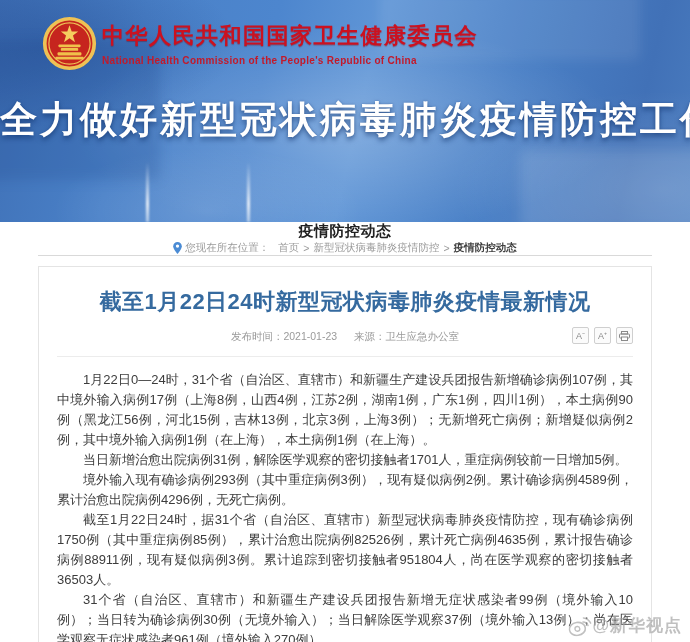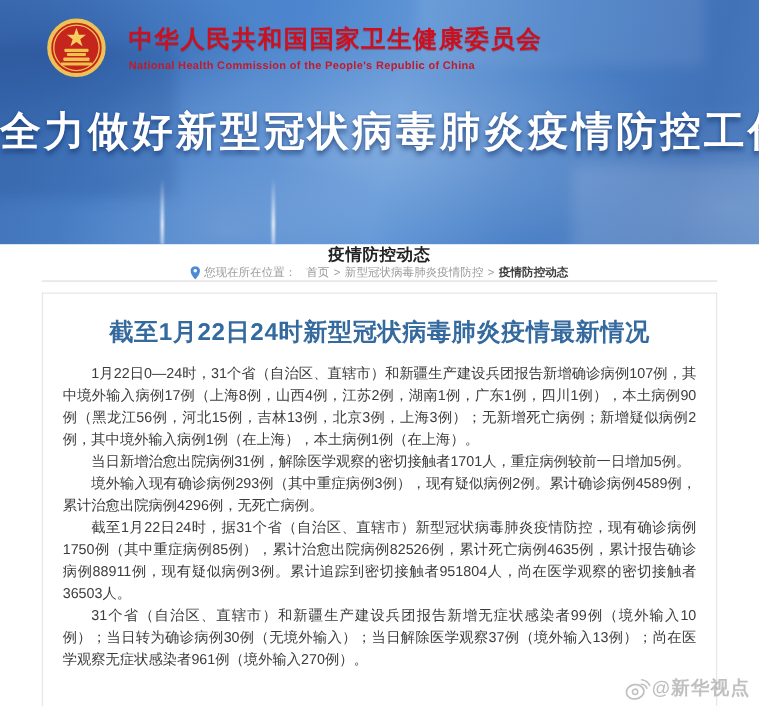--- a/index.html
+++ b/index.html
@@ -19,21 +19,21 @@
   }
   .hero .patch { position:absolute; border-radius:6px; filter:blur(6px); }
   .patch.p1 { left:-20px; top:40px; width:180px; height:140px; background:rgba(20,60,130,0.18); }
   .patch.p2 { left:380px; top:-10px; width:260px; height:70px; background:rgba(255,255,255,0.08); }
   .patch.p3 { left:520px; top:150px; width:200px; height:80px; background:rgba(235,245,255,0.12); }
   .streak { position:absolute; bottom:0; width:3px; height:60px; filter:blur(1px);
     background:linear-gradient(180deg, rgba(255,255,255,0) 0%, rgba(255,255,255,0.85) 70%, rgba(255,255,255,0.5) 100%); }
   .streak.s1 { left:146px; }
   .streak.s2 { left:247px; }
 
-  .org-row { position:absolute; left:42px; top:16px; display:flex; align-items:center; gap:20px; }
+  .org-row { position:absolute; left:42px; top:16px; display:flex; align-items:center; gap:5px; }
   .emblem { width:55px; height:55px; flex:0 0 auto; }
   .org-names { display:flex; flex-direction:column; }
   .org-zh { font-size:22px; font-weight:bold; color:#cb1120; letter-spacing:1.5px;
             text-shadow:0 1px 1px rgba(120,0,0,0.35); white-space:nowrap; }
   .org-en { margin-top:4px; font-size:10px; font-weight:bold; color:#c21a2b; letter-spacing:0.3px; white-space:nowrap; }
 
   .hero-title {
     position:absolute; top:95px; left:0; width:100%; text-align:center;
     font-size:37px; font-weight:bold; color:#ffffff; letter-spacing:3px; white-space:nowrap;
     text-shadow:0 3px 5px rgba(10,40,95,0.55), 0 0 2px rgba(25,60,120,0.4);
@@ -117,20 +117,36 @@
         <a class="crumb" href="#">新型冠状病毒肺炎疫情防控</a>
         <span class="crumb-sep">&gt;</span>
         <span class="crumb-last">疫情防控动态</span>
       </div>
     </div>
   </div>
 
   <main class="content-box">
     <h2 class="article-title">截至1月22日24时新型冠状病毒肺炎疫情最新情况</h2>
 
+    <div class="meta-row">
+      <span>发布时间：</span><span>2021-01-23</span><span class="sep"></span>
+      <span>来源：</span><span>卫生应急办公室</span>
+
+      <div class="tools">
+        <div class="tool-btn">A⁻</div>
+        <div class="tool-btn">A⁺</div>
+        <div class="tool-btn">
+          <svg width="11" height="10" viewBox="0 0 11 10">
+            <rect x="2.5" y="0.5" width="6" height="2.5" fill="none" stroke="#8a8a8a"></rect>
+            <rect x="0.5" y="3" width="10" height="4" rx="0.8" fill="none" stroke="#8a8a8a"></rect>
+            <rect x="2.5" y="6" width="6" height="3.5" fill="#fff" stroke="#8a8a8a"></rect>
+          </svg>
+        </div>
+      </div>
+    </div>
 
     <div class="article-body">
       <p>1月22日0—24时，31个省（自治区、直辖市）和新疆生产建设兵团报告新增确诊病例107例，其中境外输入病例17例（上海8例，山西4例，江苏2例，湖南1例，广东1例，四川1例），本土病例90例（黑龙江56例，河北15例，吉林13例，北京3例，上海3例）；无新增死亡病例；新增疑似病例2例，其中境外输入病例1例（在上海），本土病例1例（在上海）。</p>
       <p>当日新增治愈出院病例31例，解除医学观察的密切接触者1701人，重症病例较前一日增加5例。</p>
       <p>境外输入现有确诊病例293例（其中重症病例3例），现有疑似病例2例。累计确诊病例4589例，累计治愈出院病例4296例，无死亡病例。</p>
       <p>截至1月22日24时，据31个省（自治区、直辖市）新型冠状病毒肺炎疫情防控，现有确诊病例1750例（其中重症病例85例），累计治愈出院病例82526例，累计死亡病例4635例，累计报告确诊病例88911例，现有疑似病例3例。累计追踪到密切接触者951804人，尚在医学观察的密切接触者36503人。</p>
       <p>31个省（自治区、直辖市）和新疆生产建设兵团报告新增无症状感染者99例（境外输入10例）；当日转为确诊病例30例（无境外输入）；当日解除医学观察37例（境外输入13例）；尚在医学观察无症状感染者961例（境外输入270例）。</p>
 
     </div>
   </main>

